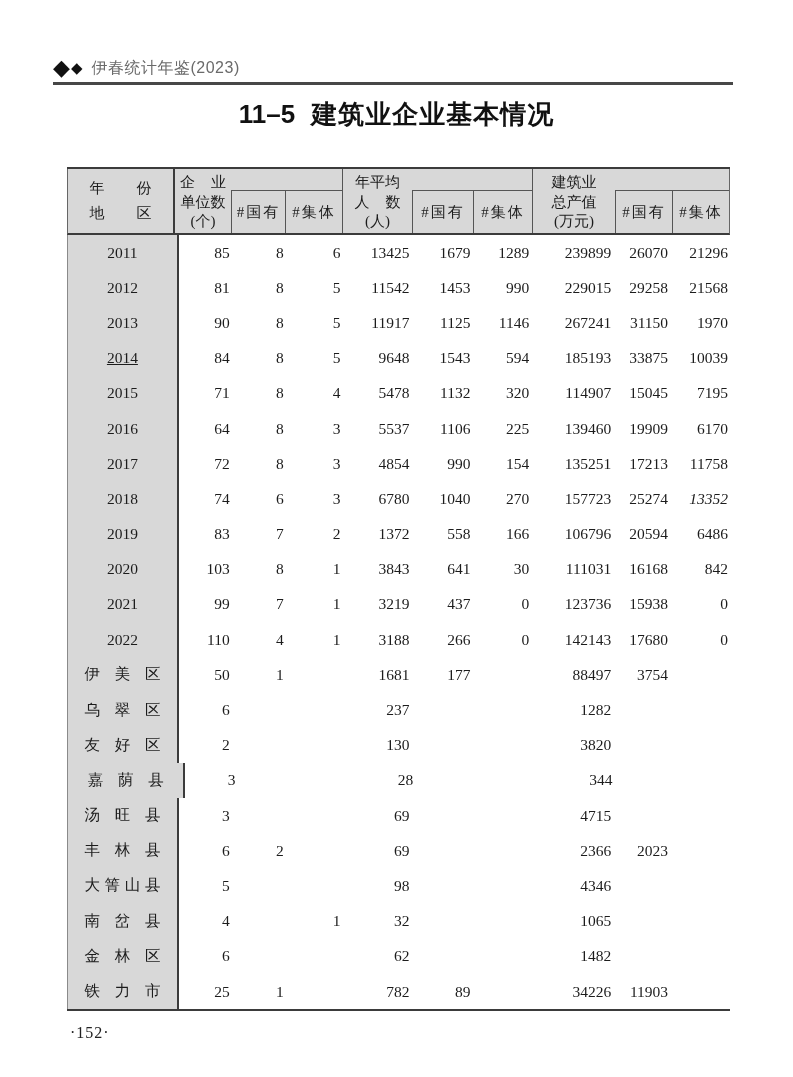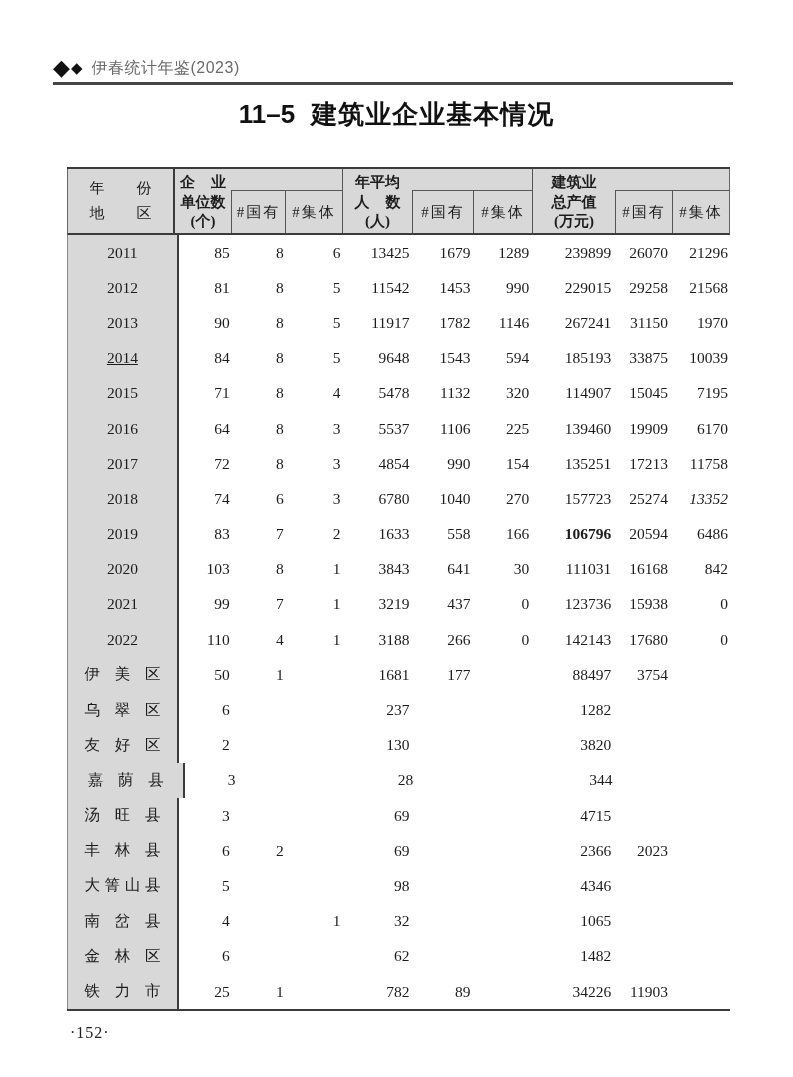--- a/index.html
+++ b/index.html
@@ -27,21 +27,21 @@
   .thead { display:flex; height:66px; background:#d8d8d8;
     border-bottom:2px solid #3b3b3b; border-left:1px solid #666; border-right:1px solid #666;
     font-size:15px; }
   .hcorner { width:111px; border-right:2px solid #3b3b3b; display:flex; flex-direction:column;
     justify-content:center; align-items:center; gap:6px; }
   .j2 { display:inline-block; width:62px; text-align:justify; text-align-last:justify; white-space:nowrap; }
   .j2s { display:inline-block; width:46px; text-align:justify; text-align-last:justify; white-space:nowrap; }
   .hgroup { display:flex; }
   .hgroup.g1, .hgroup.g2 { border-right:1px solid #555; }
   .hmain { display:flex; flex-direction:column; align-items:center; justify-content:flex-start;
-    padding-top:4px; line-height:19.5px;font-weight:bold; }
+    padding-top:4px; line-height:19.5px; }
   .hsubwrap { display:flex; flex-direction:column; }
   .hsubs { margin-top:21px; height:45px; display:flex; border-top:1px solid #555; }
   .hsub { display:flex; align-items:center; justify-content:center; border-left:1px solid #555;
     letter-spacing:2px; }
   
   .tbody { border-left:1px solid #8a8a8a; }
   .row { display:flex; height:35.2px; font-size:15.5px; }
   .cell { display:flex; align-items:center; }
   .labcell { width:111px; background:#d8d8d8; border-right:2px solid #3b3b3b; justify-content:center; }
   .labcell.region { justify-content:flex-start; }
@@ -138,21 +138,21 @@
         <div class="cell num" style="width: 82px;">229015</div>
         <div class="cell num" style="width: 57px;">29258</div>
         <div class="cell num last" style="width: 57px;">21568</div>
       </div>
       <div class="row">
         <div class="cell labcell" style="width: 111px;">2013</div>
         <div class="cell num" style="width: 56px;">90</div>
         <div class="cell num" style="width: 54px;">8</div>
         <div class="cell num" style="width: 57px;">5</div>
         <div class="cell num" style="width: 69px;">11917</div>
-        <div class="cell num" style="width: 61px;">1782</div>
+        <div class="cell num" style="width: 61px;">1125</div>
         <div class="cell num" style="width: 59px;">1146</div>
         <div class="cell num" style="width: 82px;">267241</div>
         <div class="cell num" style="width: 57px;">31150</div>
         <div class="cell num last" style="width: 57px;">1970</div>
       </div>
       <div class="row">
         <div class="cell labcell" style="width: 111px; text-decoration: underline;">2014</div>
         <div class="cell num" style="width: 56px;">84</div>
         <div class="cell num" style="width: 54px;">8</div>
         <div class="cell num" style="width: 57px;">5</div>
@@ -209,24 +209,24 @@
         <div class="cell num" style="width: 59px;">270</div>
         <div class="cell num" style="width: 82px;">157723</div>
         <div class="cell num" style="width: 57px;">25274</div>
         <div class="cell num last" style="width: 57px; font-style: italic;">13352</div>
       </div>
       <div class="row">
         <div class="cell labcell" style="width: 111px;">2019</div>
         <div class="cell num" style="width: 56px;">83</div>
         <div class="cell num" style="width: 54px;">7</div>
         <div class="cell num" style="width: 57px;">2</div>
-        <div class="cell num" style="width: 69px;">1633</div>
+        <div class="cell num" style="width: 69px;">1372</div>
         <div class="cell num" style="width: 61px;">558</div>
         <div class="cell num" style="width: 59px;">166</div>
-        <div class="cell num" style="width: 82px; font-weight: bold;">106796</div>
+        <div class="cell num" style="width: 82px;">106796</div>
         <div class="cell num" style="width: 57px;">20594</div>
         <div class="cell num last" style="width: 57px;">6486</div>
       </div>
       <div class="row">
         <div class="cell labcell" style="width: 111px;">2020</div>
         <div class="cell num" style="width: 56px;">103</div>
         <div class="cell num" style="width: 54px;">8</div>
         <div class="cell num" style="width: 57px;">1</div>
         <div class="cell num" style="width: 69px;">3843</div>
         <div class="cell num" style="width: 61px;">641</div>

